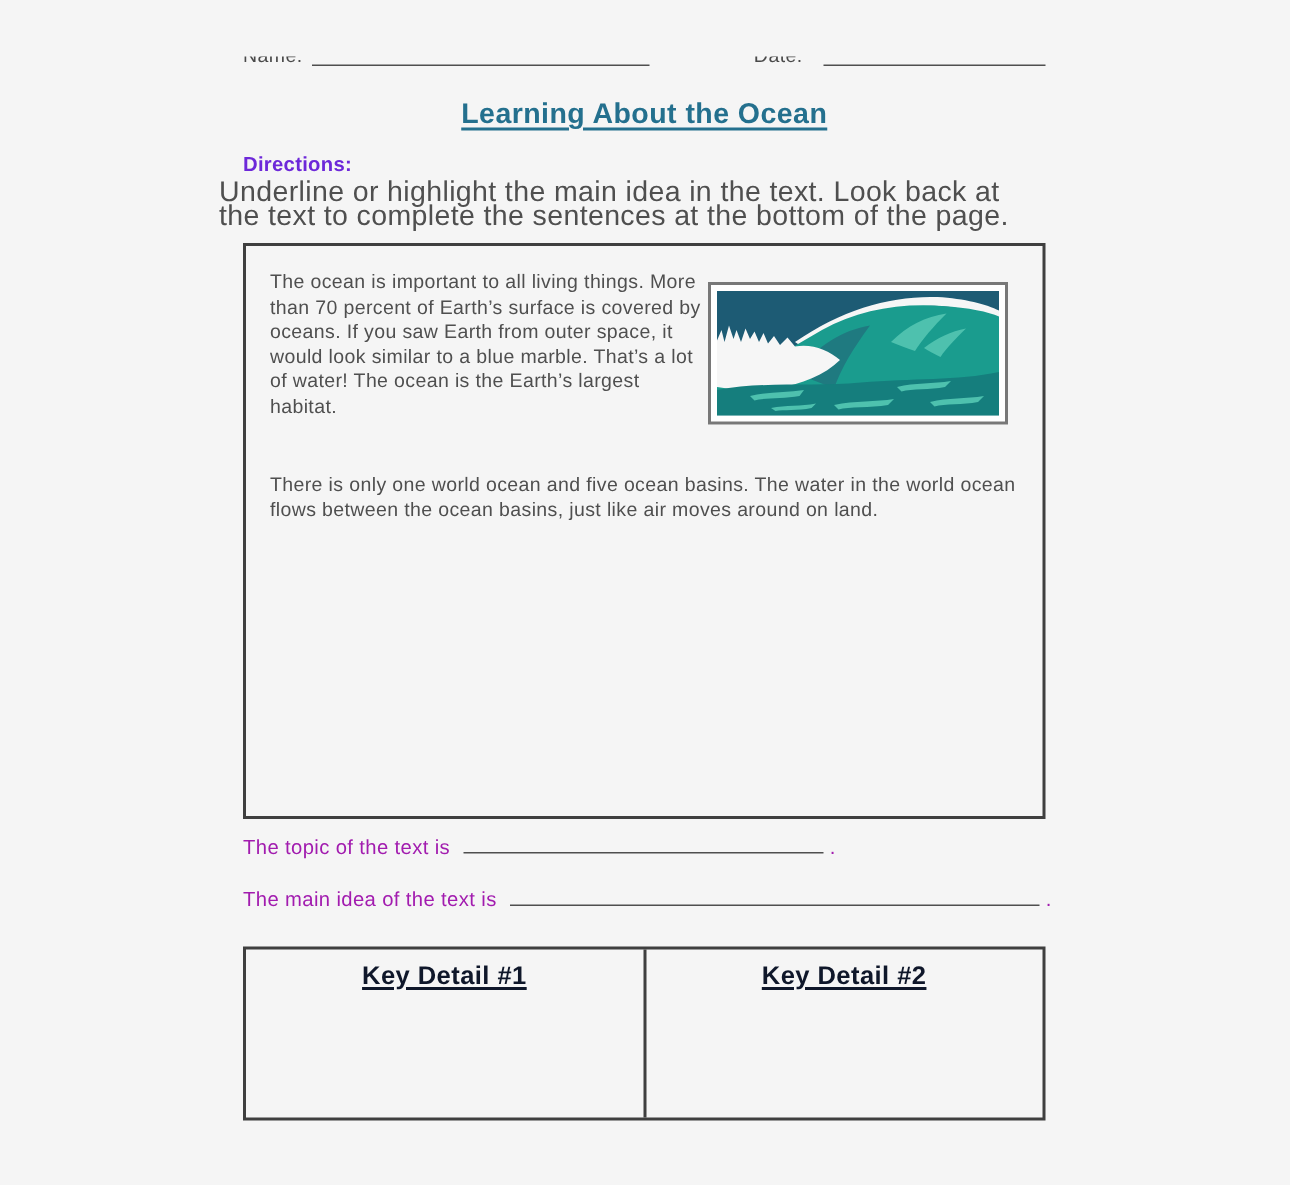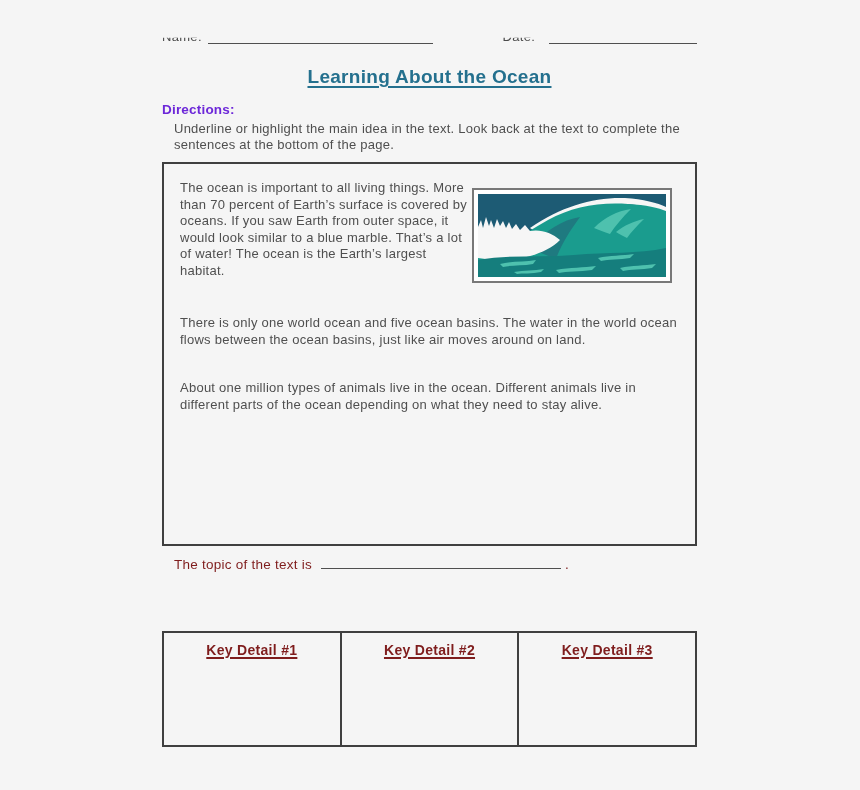--- a/index.html
+++ b/index.html
@@ -13,43 +13,43 @@
   .blank{display:inline-block;border-bottom:1.5px solid #4f4f4f;height:12px;}
   .blank.name{width:228px;margin-left:6px;}
   .blank.date{width:150px;margin-left:14px;}
   .datelabel{margin-left:70px;}
   
   .title{position:absolute;left:162px;top:66px;width:535px;text-align:center;
     font-size:19px;font-weight:bold;color:#24708e;letter-spacing:.3px;
     text-decoration:underline;text-decoration-thickness:2px;text-underline-offset:3px;}
   
   .dir-label{position:absolute;left:162px;top:102px;font-size:13.5px;font-weight:bold;color:#6d28d9;letter-spacing:.2px;}
-  .dir-text{position:absolute;left:174px;top:121px;width:548px;font-size:13px;line-height:15.5px;letter-spacing:.25px;color:#4f4f4f;}
+  .dir-text{position:absolute;left:146px;top:121px;width:548px;font-size:19px;line-height:15.5px;letter-spacing:.25px;color:#4f4f4f;}
   
   .passage-box{position:absolute;left:162px;top:162px;width:535px;height:384px;
     border:2px solid #3f3f3f;box-sizing:border-box;padding:16px 12px 0 16px;}
   .passage-box p{margin:0;font-size:13px;line-height:16.5px;letter-spacing:.25px;color:#4f4f4f;}
   .p1row{display:flex;}
   .p1row p{width:292px;}
   .imgframe{width:200px;height:95px;box-sizing:border-box;border:2px solid #787878;
     background:#ffffff;padding:4px;margin-top:8px;flex:0 0 auto;}
   .imgframe svg{display:block;}
   .passage-box p.follow{margin-top:32px;}
   
-  .fill-line{position:absolute;left:162px;font-size:13.5px;letter-spacing:.25px;color:#7f1d1d;margin-left:12px;}
+  .fill-line{position:absolute;left:162px;font-size:13.5px;letter-spacing:.25px;color:#a21caf;}
   .fill-line.topic{top:556px;}
   .fill-line.mainidea{top:591px;}
   .blank.topic{width:240px;margin-left:5px;}
   .blank.mainidea{width:353px;margin-left:5px;}
   
   .kd-table{position:absolute;left:162px;top:631px;width:535px;height:116px;
     border:2px solid #3f3f3f;box-sizing:border-box;display:flex;}
   .kd-cell{flex:1;border-right:2px solid #3f3f3f;text-align:center;padding-top:8px;box-sizing:border-box;}
   .kd-cell:last-child{border-right:none;}
-  .kd-head{font-size:14px;font-weight:bold;color:#7f1d1d;letter-spacing:.3px;
+  .kd-head{font-size:17px;font-weight:bold;color:#0f172a;letter-spacing:.3px;
     text-decoration:underline;text-decoration-thickness:1.5px;text-underline-offset:2px;}
 </style>
 </head>
 <body>
 
 <div class="sheet">
 
   <div class="namerow">
     <span class="cliplabel">Name:</span>
     <span class="blank name"></span>
@@ -85,34 +85,35 @@
 
           <path d="M22,70 C34,67 46,68 58,66 L55,70 C44,72 32,71 25,73 Z" fill="#4ec1ae"></path>
           <path d="M78,76 C92,73 106,74 118,72 L114,76 C102,78 88,77 81,79 Z" fill="#4ec1ae"></path>
           <path d="M120,64 C132,61 144,62 156,60 L152,64 C142,66 130,65 123,67 Z" fill="#4ec1ae"></path>
           <path d="M142,74 C154,71 166,72 178,70 L174,74 C164,76 152,75 145,77 Z" fill="#4ec1ae"></path>
           <path d="M36,78 C46,76 56,77 66,75 L63,78 C54,80 44,79 39,80 Z" fill="#4ec1ae"></path>
         </svg>
       </div>
     </div>
     <p class="follow">There is only one world ocean and five ocean basins. The water in the world ocean flows between the ocean basins, just like air moves around on land.</p>
-    <p class="follow">About one million types of animals live in the ocean. Different animals live in different parts of the ocean depending on what they need to stay alive.</p>
   </div>
 
   <div class="fill-line topic">
     <span>The topic of the text is</span>
     <span class="blank topic"></span>
+    <span>.</span>
+  </div>
+  <div class="fill-line mainidea">
+    <span>The main idea of the text is</span>
+    <span class="blank mainidea"></span>
     <span>.</span>
   </div>
 
   <div class="kd-table">
     <div class="kd-cell">
       <span class="kd-head">Key Detail #1</span>
     </div>
     <div class="kd-cell">
       <span class="kd-head">Key Detail #2</span>
     </div>
-    <div class="kd-cell">
-      <span class="kd-head">Key Detail #3</span>
-    </div>
   </div>
 
 </div>
 
 </body></html>

